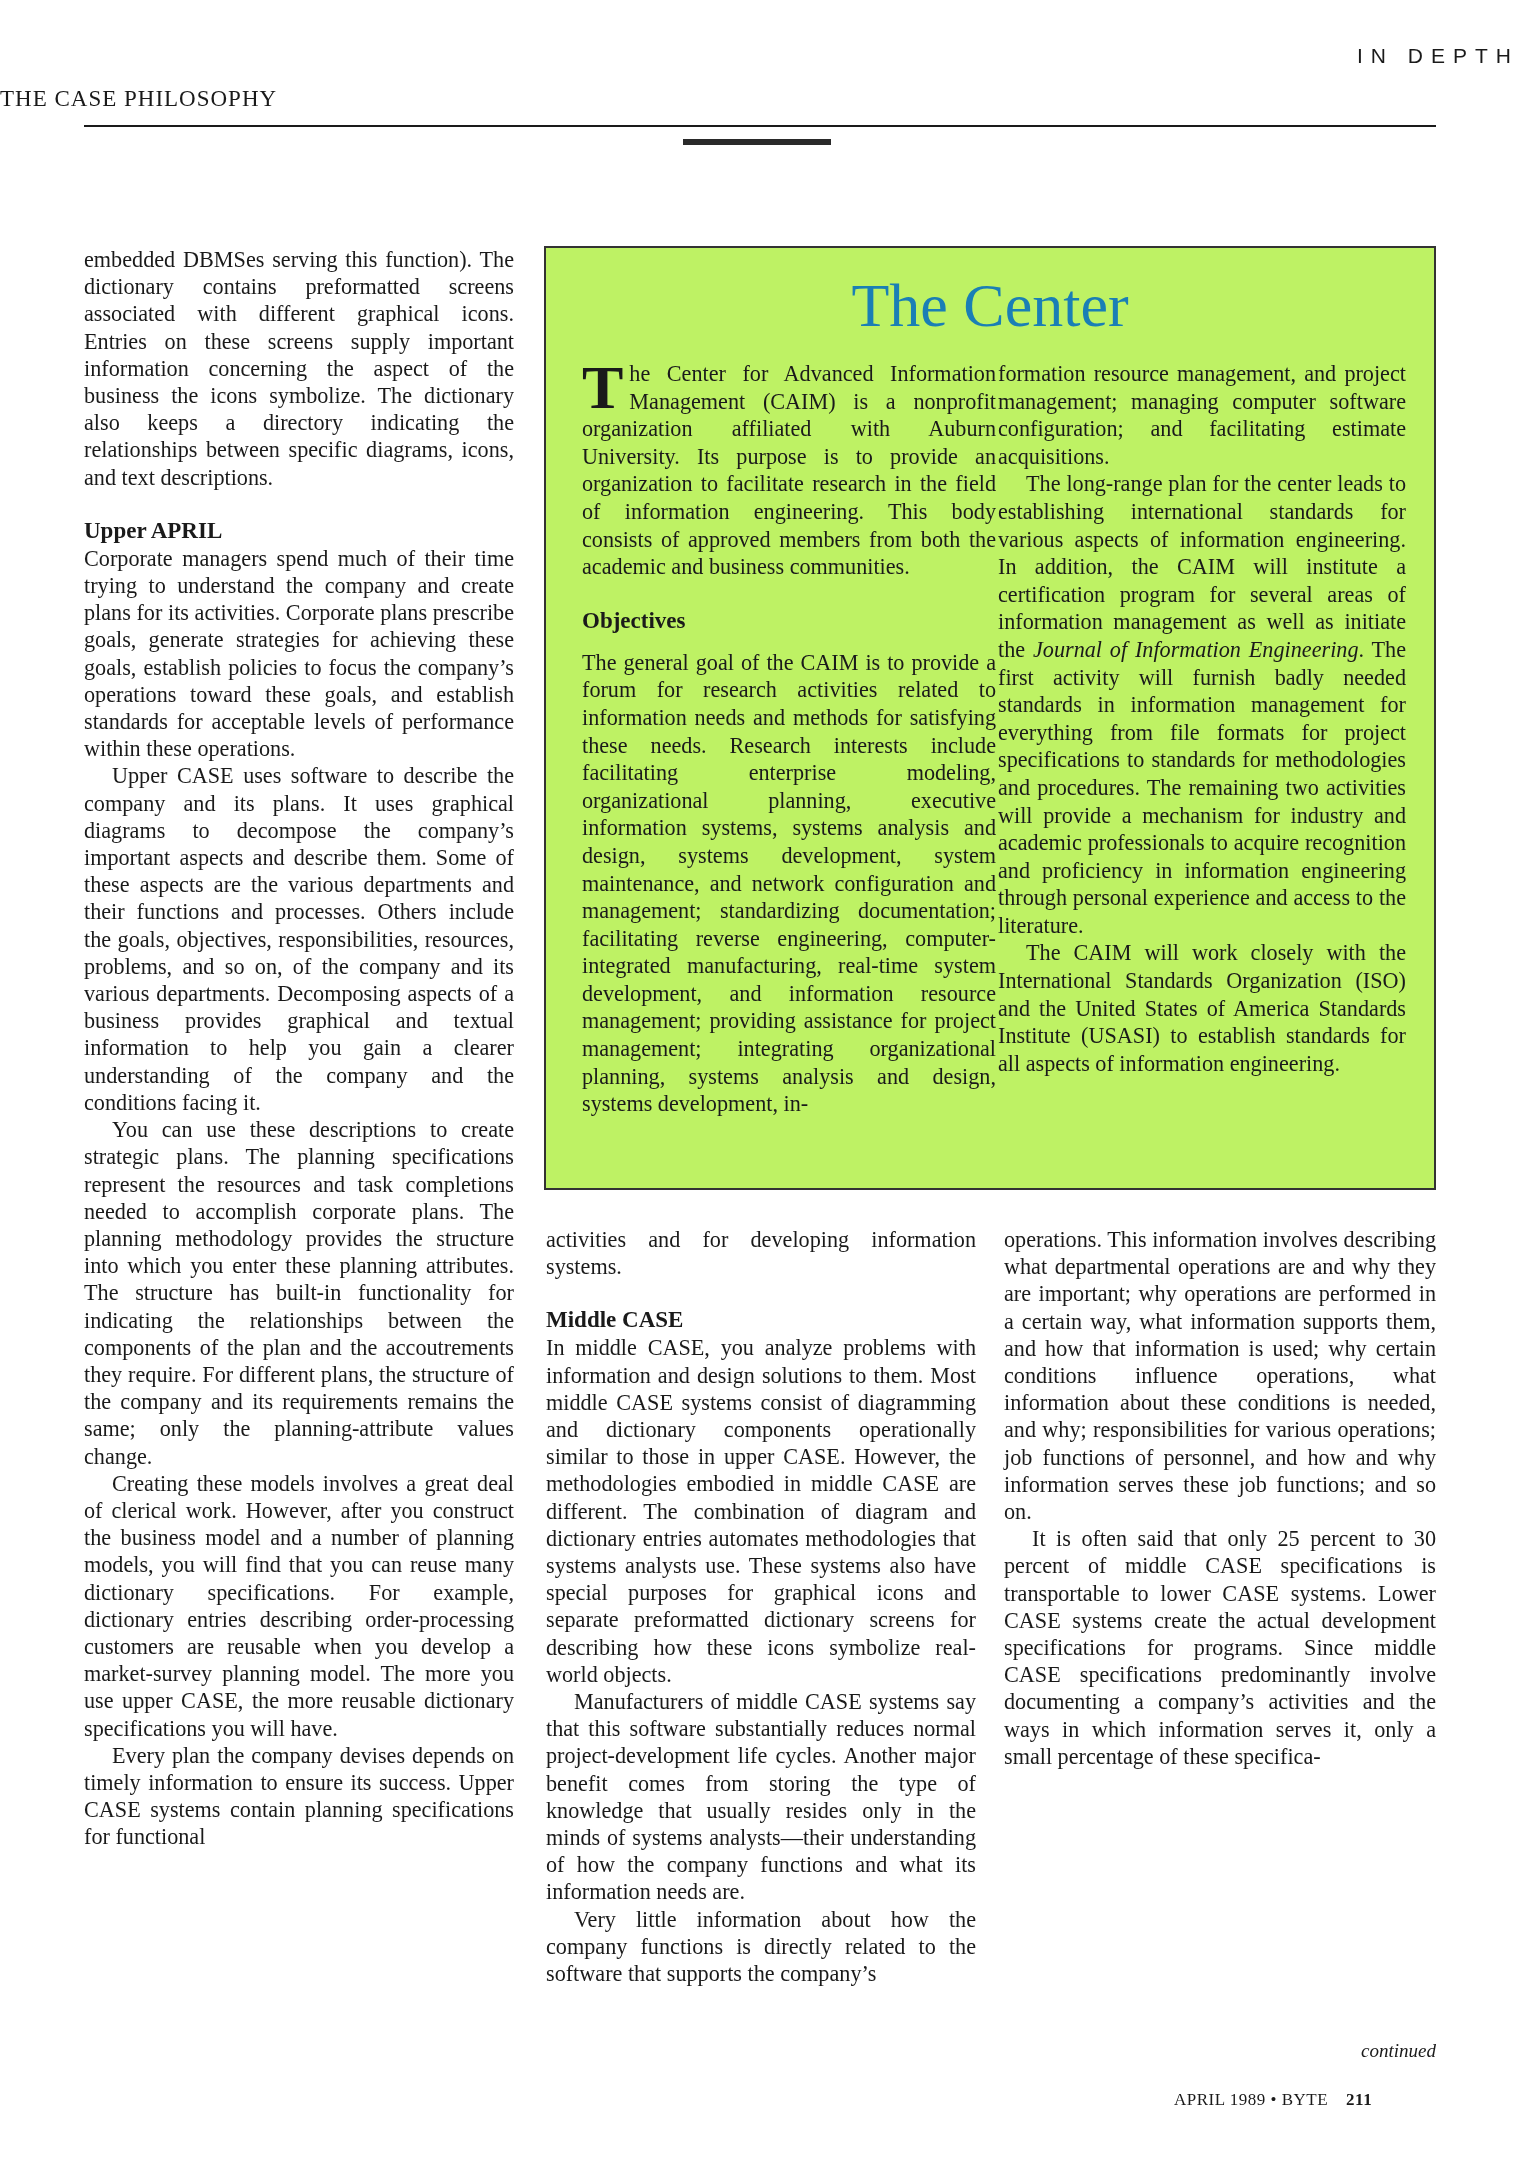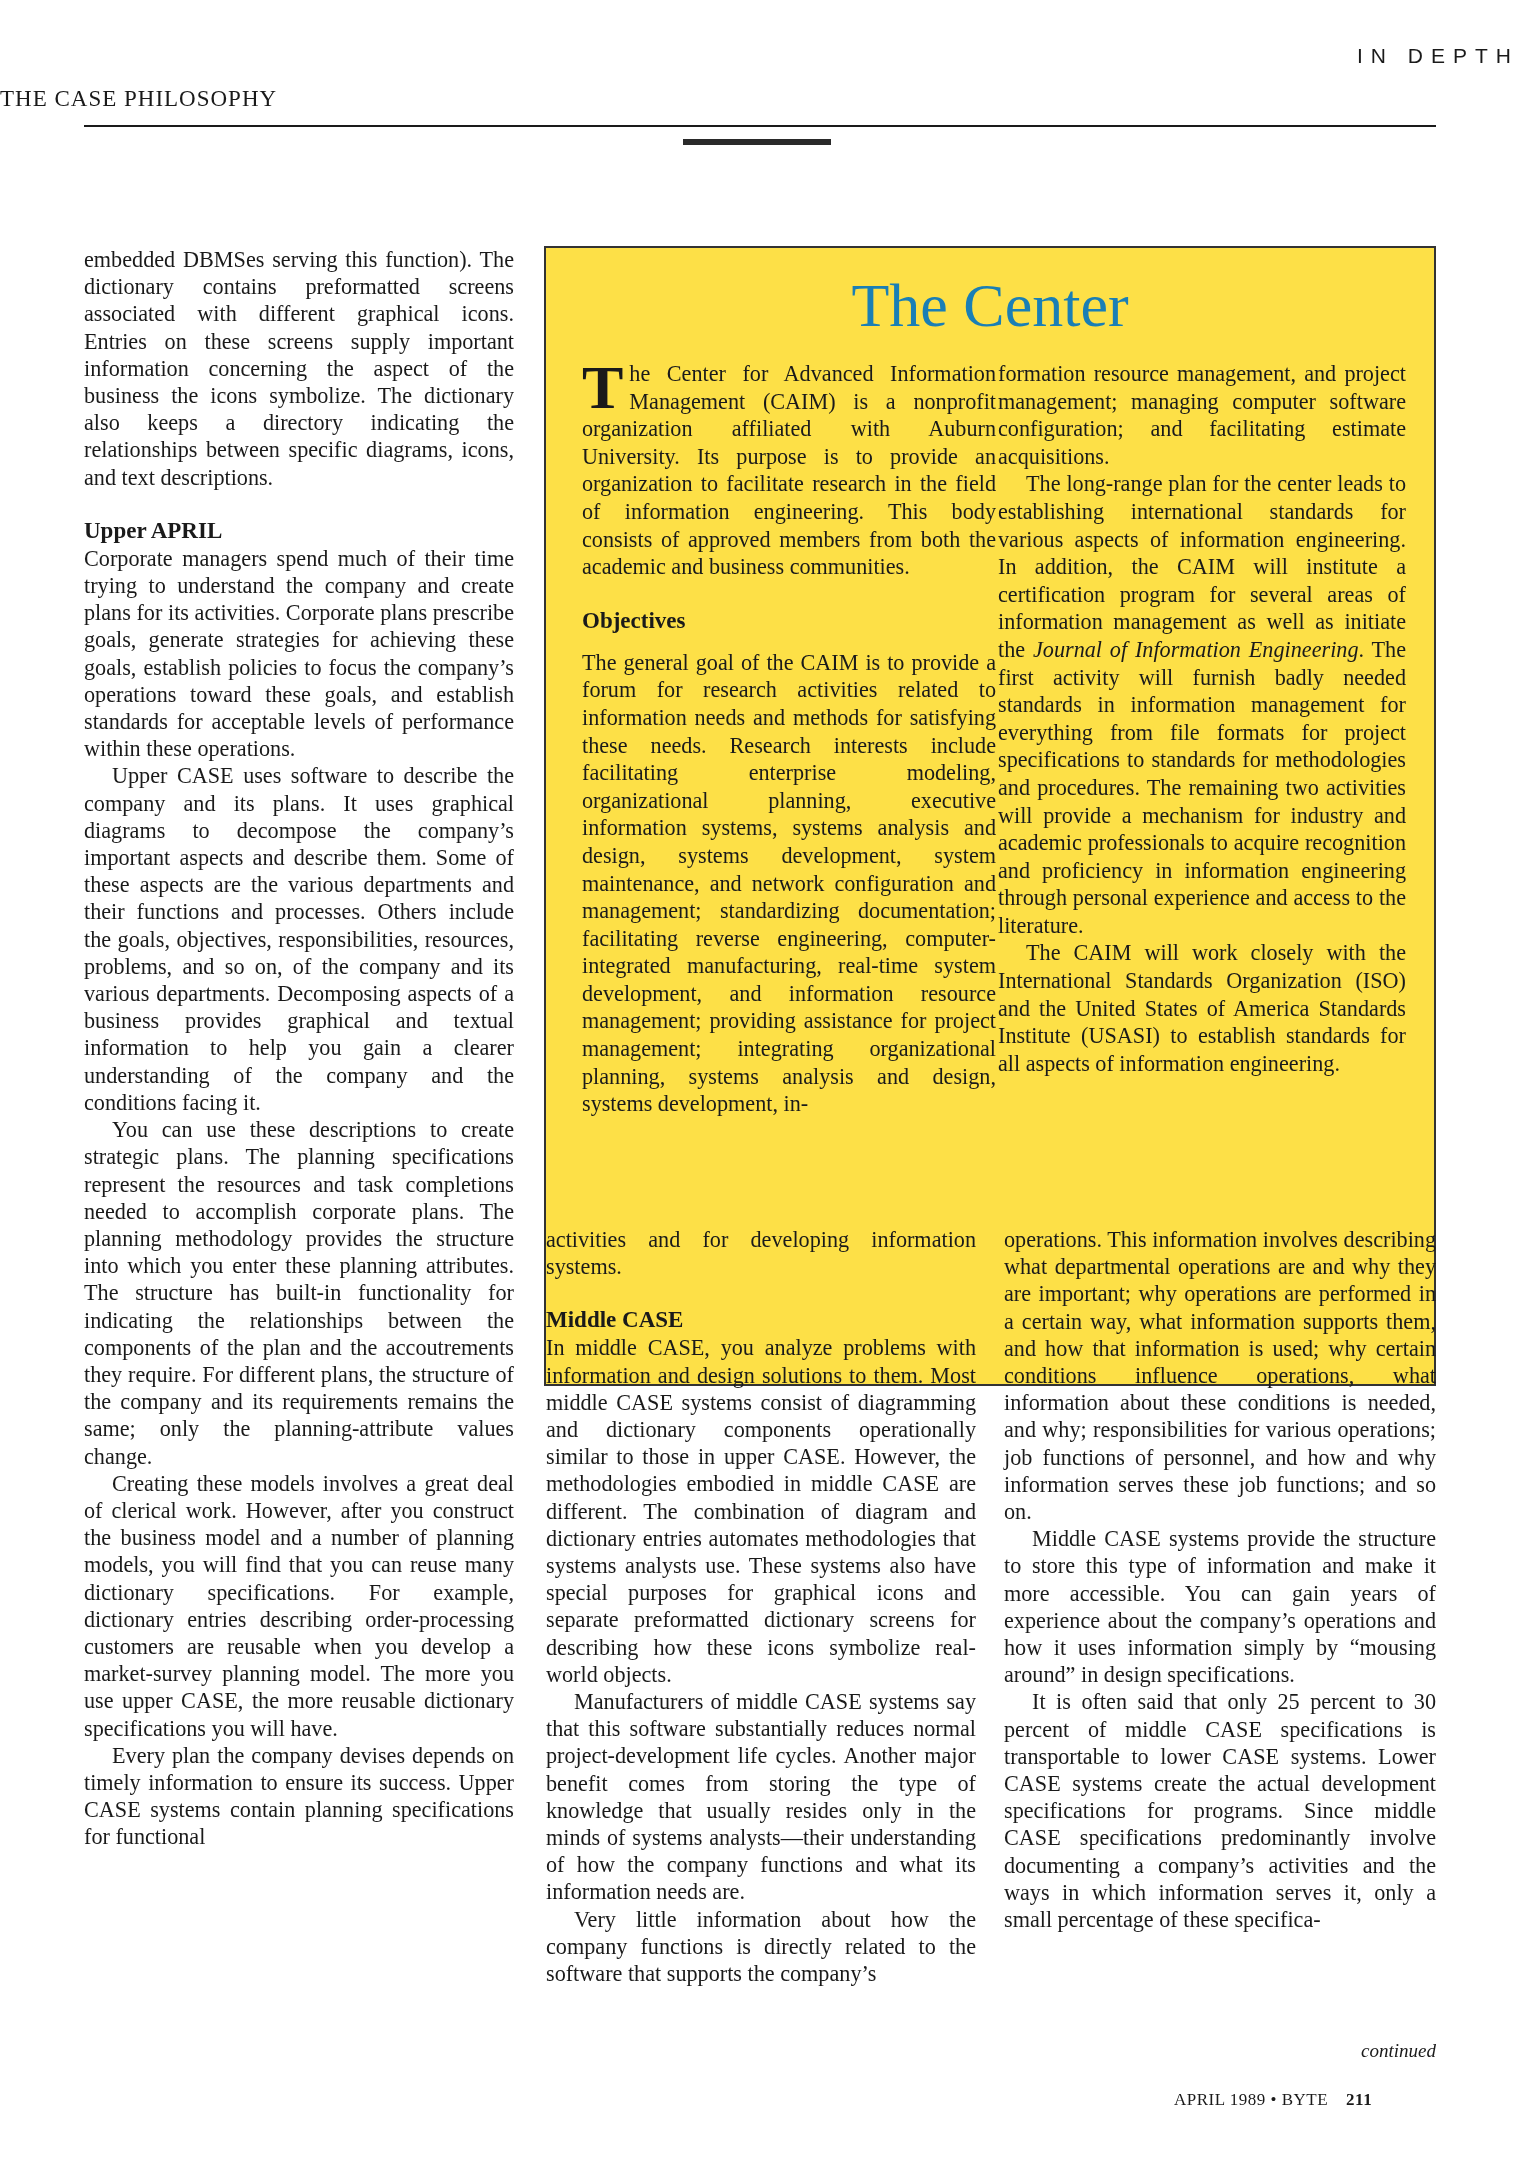--- a/index.html
+++ b/index.html
@@ -24,22 +24,22 @@
   .col p { margin: 0; text-indent: 0; }
   .col p.ind { text-indent: 28px; }
   .col h3 { margin: 0; font-size: 23px; font-weight: bold; line-height: 28px; }
   .col1 { left: 84px; top: 246px; width: 430px; }
   .col2 { left: 546px; top: 1226px; width: 430px; }
   .col3 { left: 1004px; top: 1226px; width: 432px; }
   .col1 .gap { height: 26px; }
   .col2 .gap { height: 26px; }
 
   .sidebar {
-    position: absolute; left: 544px; top: 246px; width: 892px; height: 1140px;
-    background: #fde047; border: 2px solid #333; box-sizing: border-box;
+    position: absolute; left: 544px; top: 246px; width: 892px; height: 944px;
+    background: #bef264; border: 2px solid #333; box-sizing: border-box;
   }
   .sidebar-title {
     position: absolute; top: 22px; left: 0; width: 100%; text-align: center;
     font-size: 62px; color: #1a7fb5; line-height: 70px;
   }
   .sb-col { position: absolute; top: 112px; font-size: 22.2px; line-height: 27.6px; text-align: justify; }
   .sb-left { left: 36px; width: 414px; }
   .sb-right { left: 452px; width: 408px; }
   .sb-col p { margin: 0; }
   .sb-col p.ind { text-indent: 28px; }
@@ -94,20 +94,19 @@
   <p>activities and for developing information systems.</p>
   <div class="gap"></div>
   <h3>Middle CASE</h3>
   <p>In middle CASE, you analyze problems with information and design solutions to them. Most middle CASE systems consist of diagramming and dictionary components operationally similar to those in upper CASE. However, the methodologies embodied in middle CASE are different. The combination of diagram and dictionary entries automates methodologies that systems analysts use. These systems also have special purposes for graphical icons and separate preformatted dictionary screens for describing how these icons symbolize real-world objects.</p>
   <p class="ind">Manufacturers of middle CASE systems say that this software substantially reduces normal project-development life cycles. Another major benefit comes from storing the type of knowledge that usually resides only in the minds of systems analysts—their understanding of how the company functions and what its information needs are.</p>
   <p class="ind">Very little information about how the company functions is directly related to the software that supports the company’s</p>
 </div>
 
 <div class="col col3">
   <p>operations. This information involves describing what departmental operations are and why they are important; why operations are performed in a certain way, what information supports them, and how that information is used; why certain conditions influence operations, what information about these conditions is needed, and why; responsibilities for various operations; job functions of personnel, and how and why information serves these job functions; and so on.</p>
-  <p class="ind">Middle CASE systems provide the structure to store this type of information and make it more accessible. You can gain years of experience about the company’s operations and how it uses information simply by “mousing around” in design specifications.</p>
   <p class="ind">It is often said that only 25 percent to 30 percent of middle CASE specifications is transportable to lower CASE systems. Lower CASE systems create the actual development specifications for programs. Since middle CASE specifications predominantly involve documenting a company’s activities and the ways in which information serves it, only a small percentage of these specifica-</p>
 </div>
 
 <div class="continued">continued</div>
 <div class="footer">
   <span>APRIL 1989 • BYTE</span><span class="pg">211</span>
 </div>
 
 </body></html>

